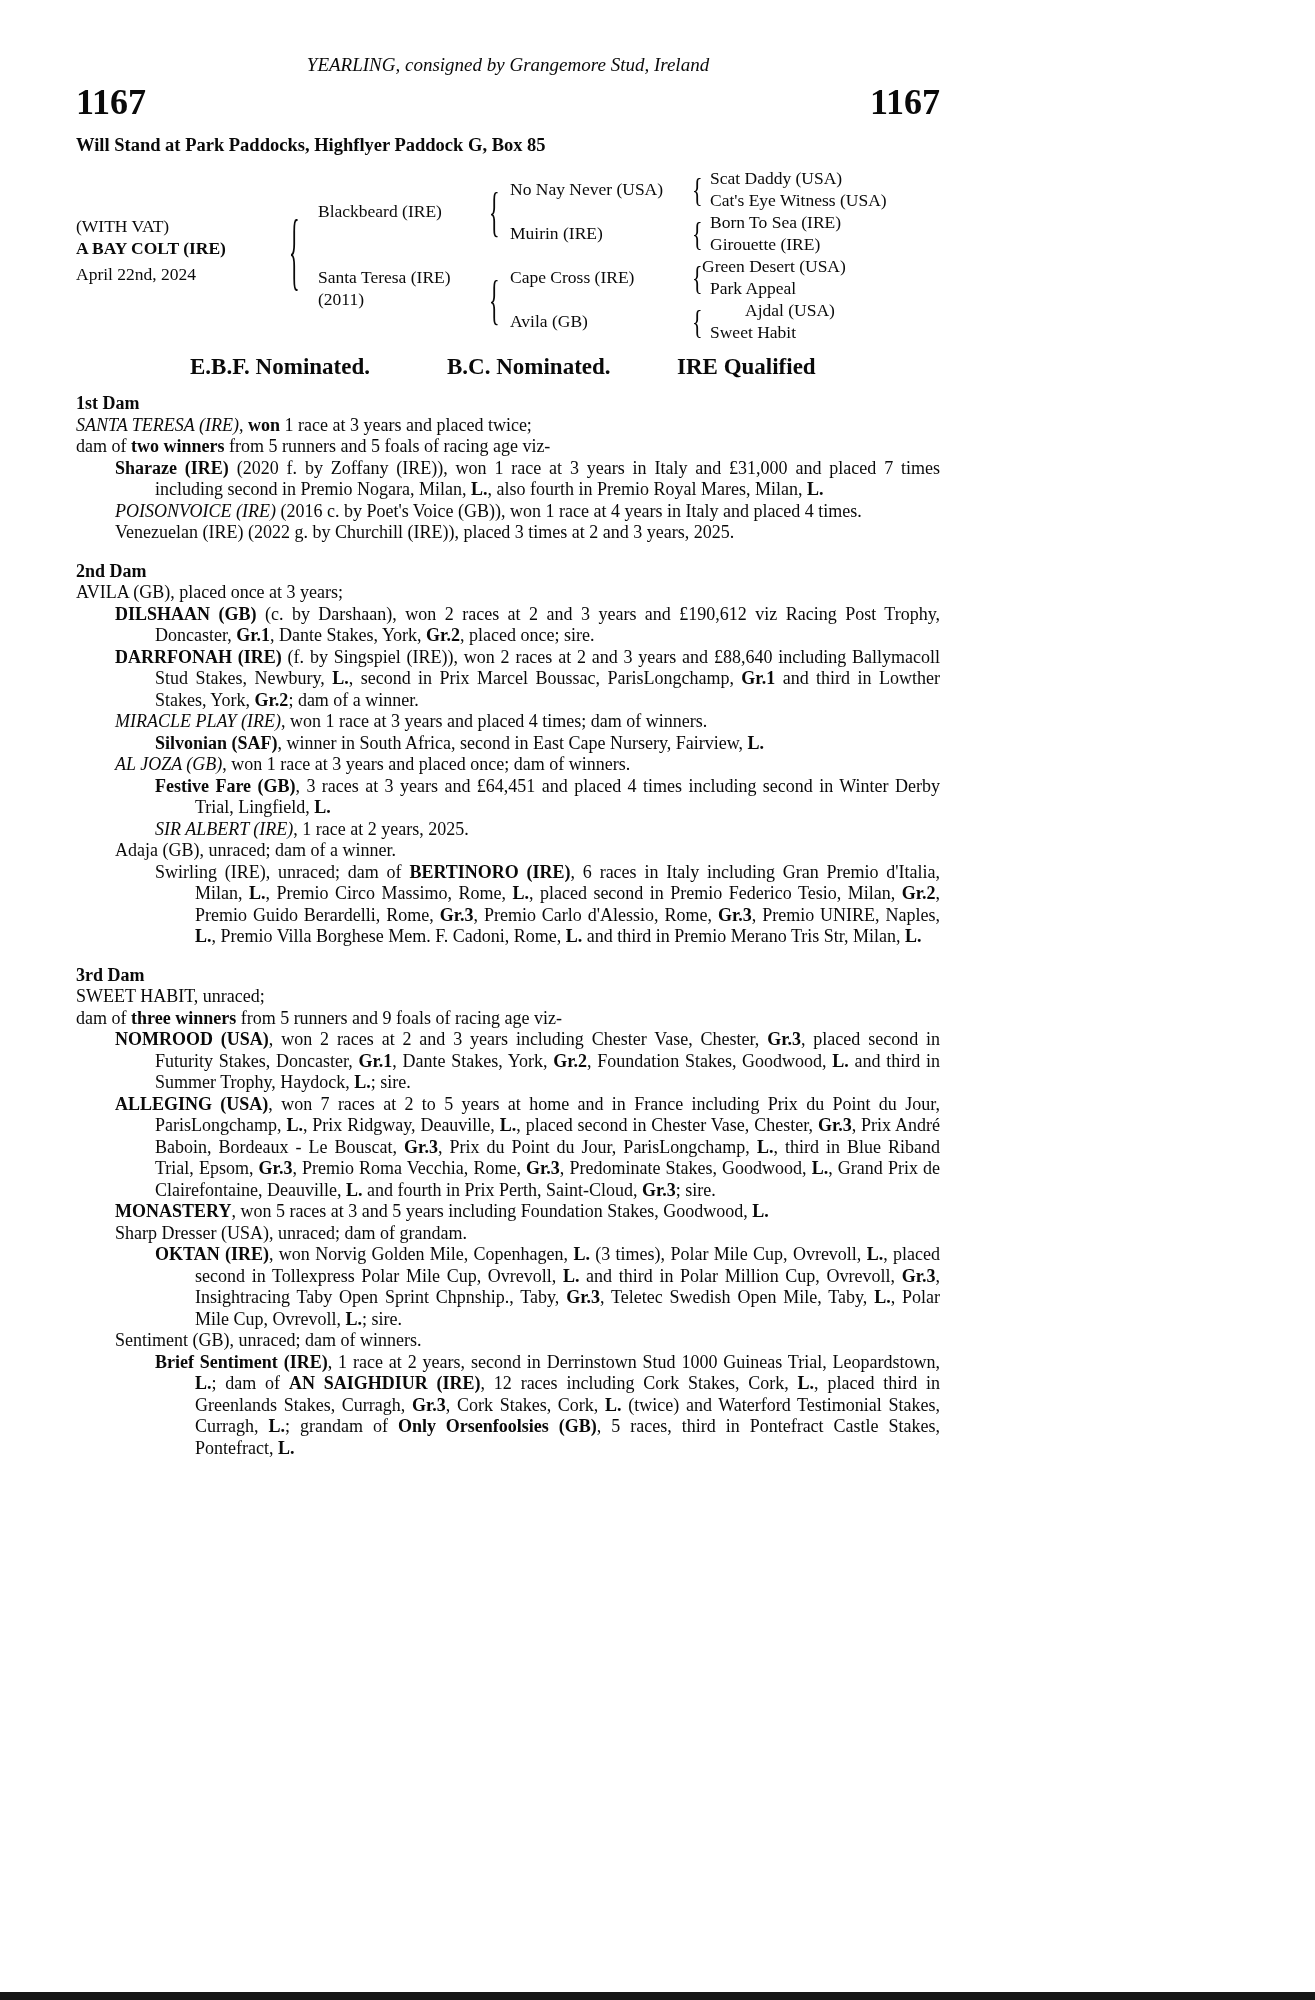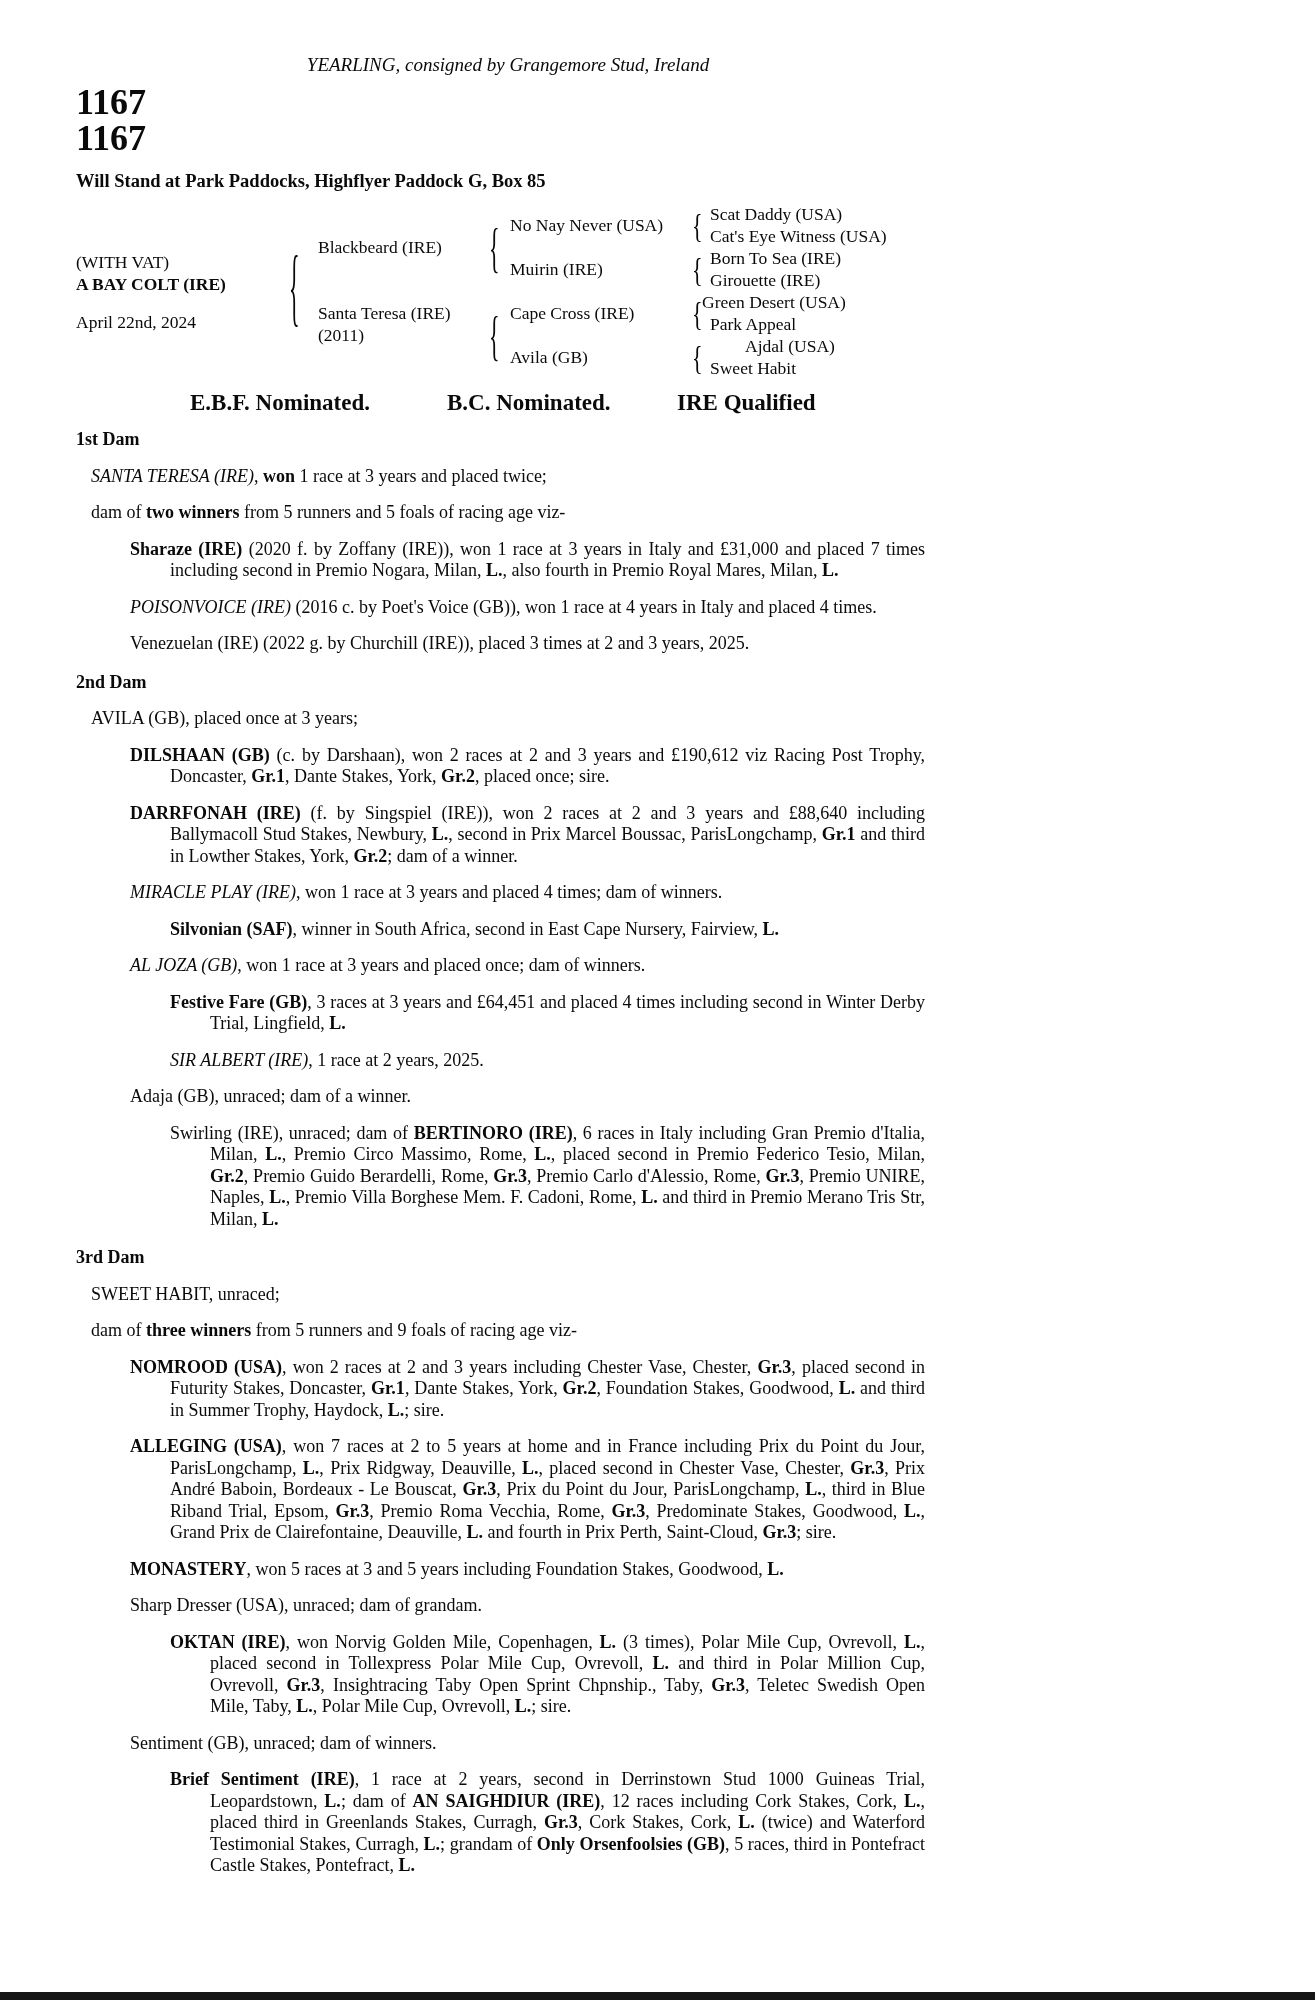--- a/index.html
+++ b/index.html
@@ -7,37 +7,37 @@
     width:1315px; height:2000px; position:relative;
     color:#0a0a0a;
     font-family:"Liberation Sans", sans-serif;
     overflow:hidden;
   }
   .page { position:relative; width:864px; margin-left:76px; padding-top:54px;font-family:Liberation Serif, serif; }
 
   .consignor { text-align:center; font-style:italic; font-size:19px; line-height:22px; }
 
   .lot-row { display:flex; justify-content:space-between; margin-top:8px;
-             font-weight:bold; font-size:36px; line-height:36px;flex-direction:column; }
+             font-weight:bold; font-size:36px; line-height:36px; }
 
   .stand { margin-top:15px; font-weight:bold; font-size:18.5px; line-height:21px; }
 
   .pedigree { position:relative; height:178px; margin-top:12px; font-size:17.5px; }
   .ped-item { position:absolute; white-space:nowrap; line-height:20px; }
   .horse-name { font-weight:bold; }
   .brace { position:absolute; font-size:22px; line-height:27px; width:14px;
            transform-origin:50% 50%; color:#0a0a0a; }
 
   .noms { position:relative; height:22px; margin-top:8px;
           font-weight:bold; font-size:23px; }
   .noms span { position:absolute; white-space:nowrap; }
 
   .sections { margin-top:4px; font-size:18px; line-height:21.5px; }
   .dam-heading { font-weight:bold; margin-top:17px; }
-  p.para { margin:15px; text-align:justify; }
+  p.para { margin:0; text-align:justify; }
   .lvl1 { padding-left:79px;  text-indent:-40px; }
   .lvl2 { padding-left:119px; text-indent:-40px; }
   .b { font-weight:bold; }
   .i { font-style:italic; }
 
   .page-edge { position:absolute; left:0; right:0; bottom:0; height:8px; background:#161616; }
 </style>
 </head>
 <body>
 
@@ -49,21 +49,21 @@
     <span>1167</span>
     <span>1167</span>
   </div>
 
   <div class="stand">Will Stand at Park Paddocks, Highflyer Paddock G, Box 85</div>
 
   <div class="pedigree">
 
     <span class="ped-item" style="left:0; top:48px;">(WITH VAT)</span>
     <span class="ped-item horse-name" style="left:0; top:70px;">A BAY COLT (IRE)</span>
-    <span class="ped-item" style="left:0; top:108px;">April 22nd, 2024</span>
+    <span class="ped-item" style="left:0; top:96px;">April 22nd, 2024</span>
 
     <span class="ped-item" style="left:242px; top:33px;">Blackbeard (IRE)</span>
     <span class="ped-item" style="left:242px; top:99px;">Santa Teresa (IRE)</span>
     <span class="ped-item" style="left:242px; top:121px;">(2011)</span>
 
     <span class="ped-item" style="left:434px; top:11px;">No Nay Never (USA)</span>
     <span class="ped-item" style="left:434px; top:55px;">Muirin (IRE)</span>
     <span class="ped-item" style="left:434px; top:99px;">Cape Cross (IRE)</span>
     <span class="ped-item" style="left:434px; top:143px;">Avila (GB)</span>
 

